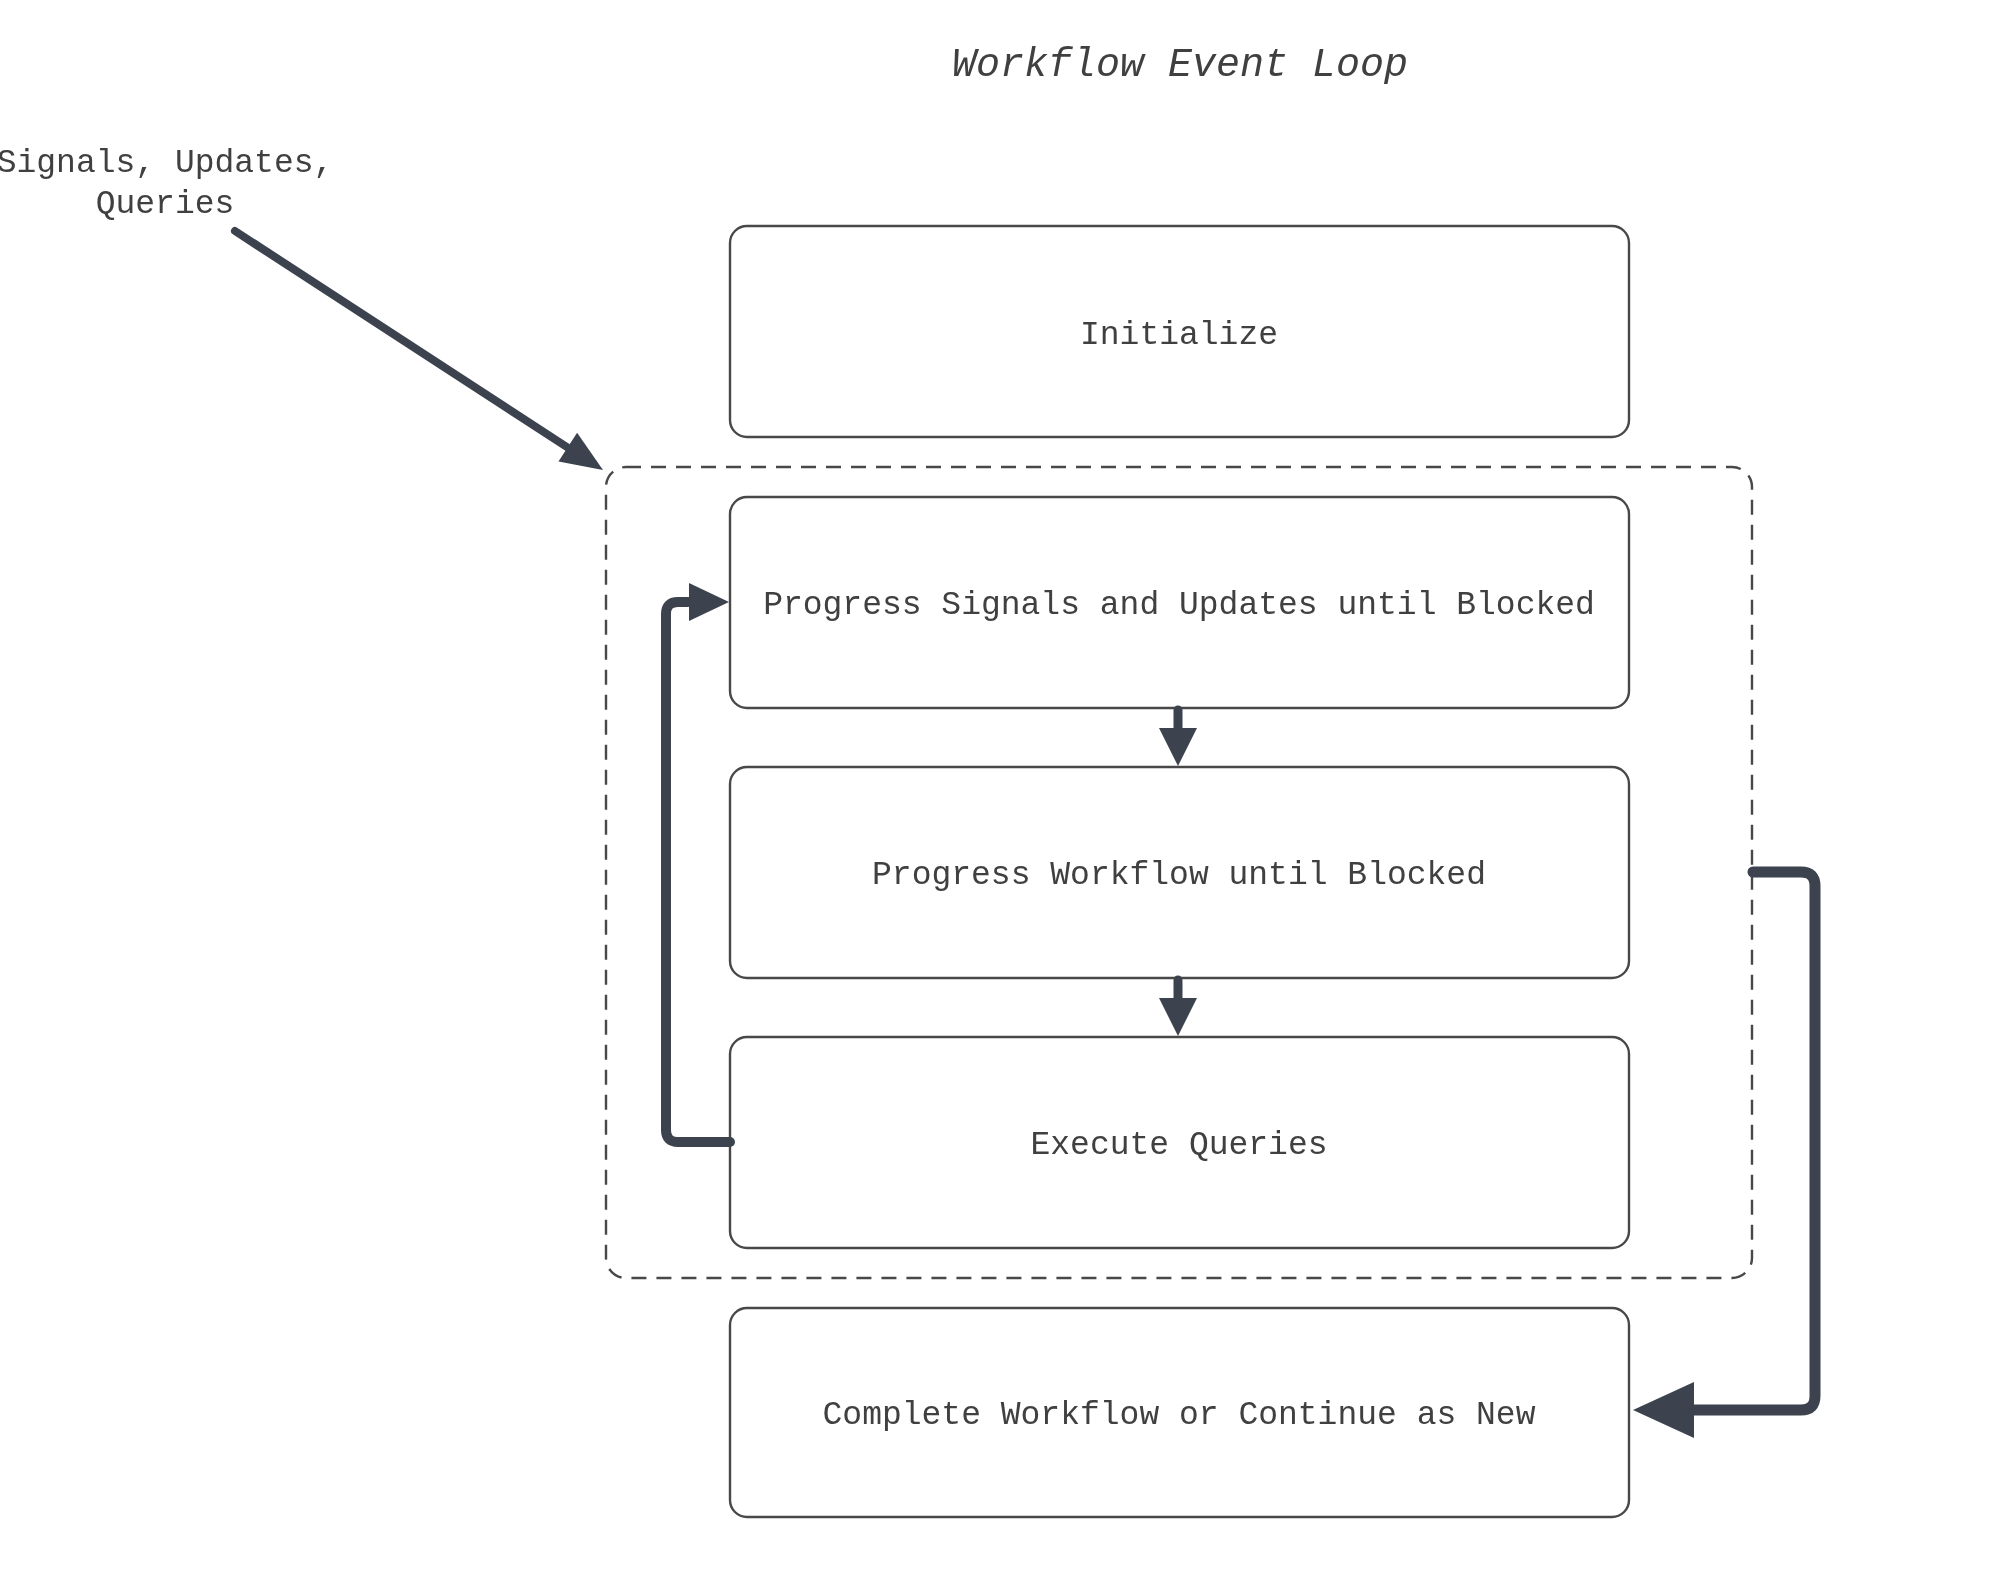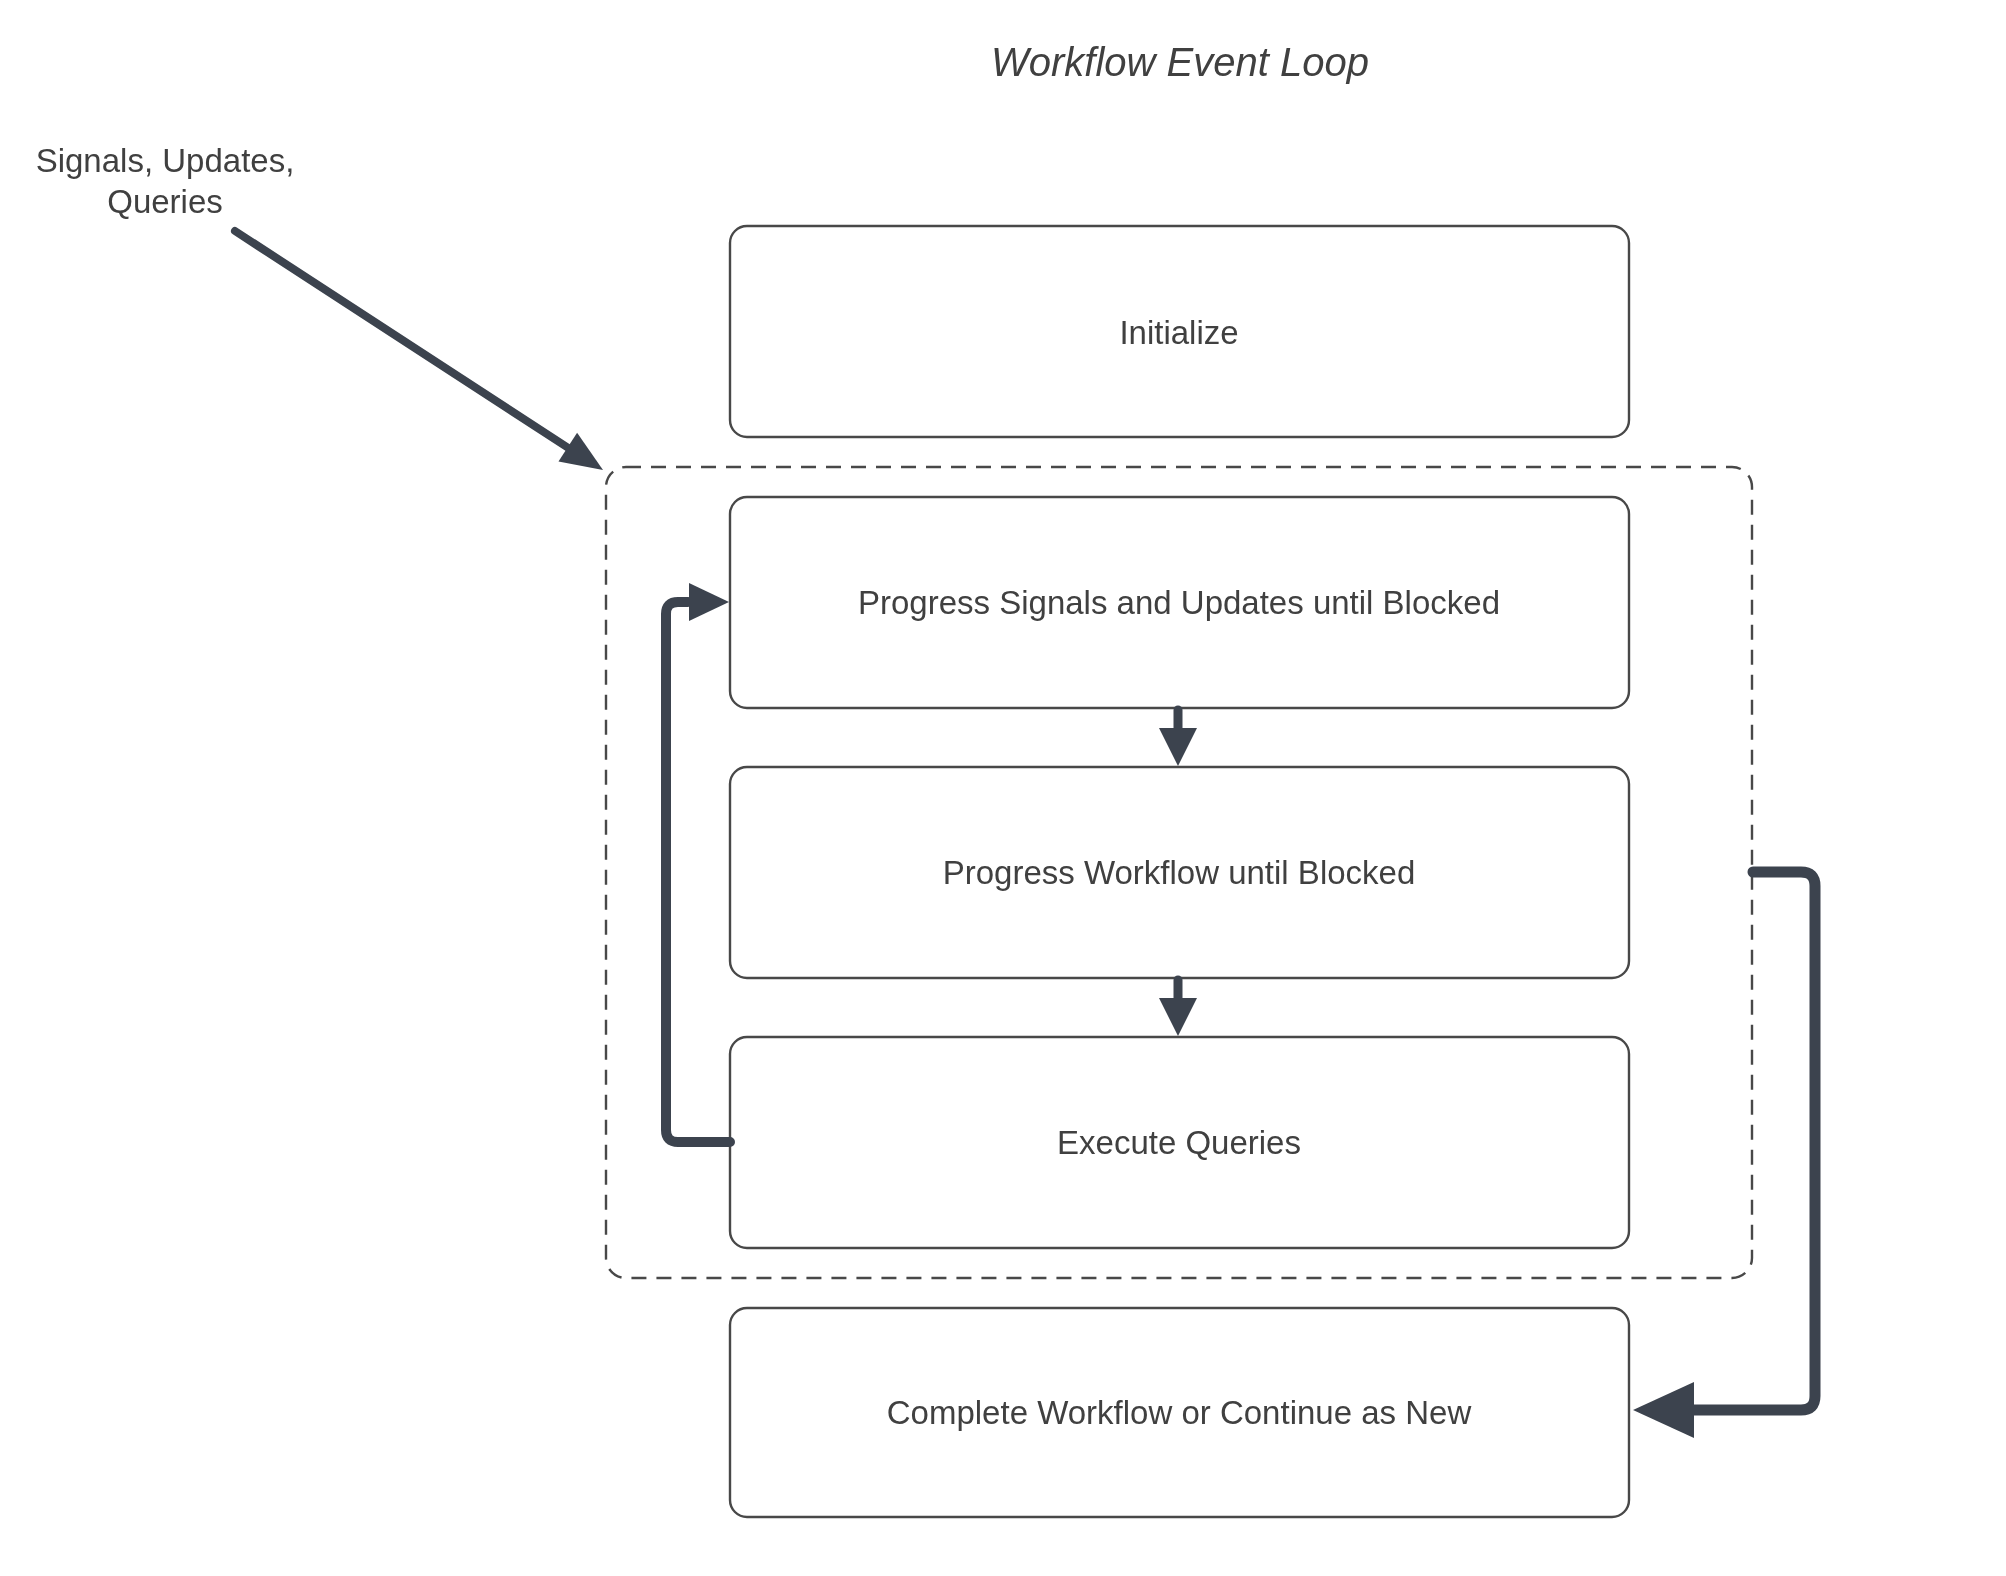--- a/index.html
+++ b/index.html
@@ -5,21 +5,21 @@
   html, body {
     margin: 0;
     padding: 0;
     background: #ffffff;
   }
   .canvas {
     position: relative;
     width: 1984px;
     height: 1576px;
     background: var(--background, #ffffff);
-    font-family: Liberation Sans, sans-serif;
+    font-family: Liberation Mono, monospace;
     overflow: hidden;
   }
   svg { display: block; }
 
   .node-rect {
     fill: #ffffff;
     stroke: var(--node_border, #484848);
     stroke-width: 2.4;
   }
   .container-rect {

